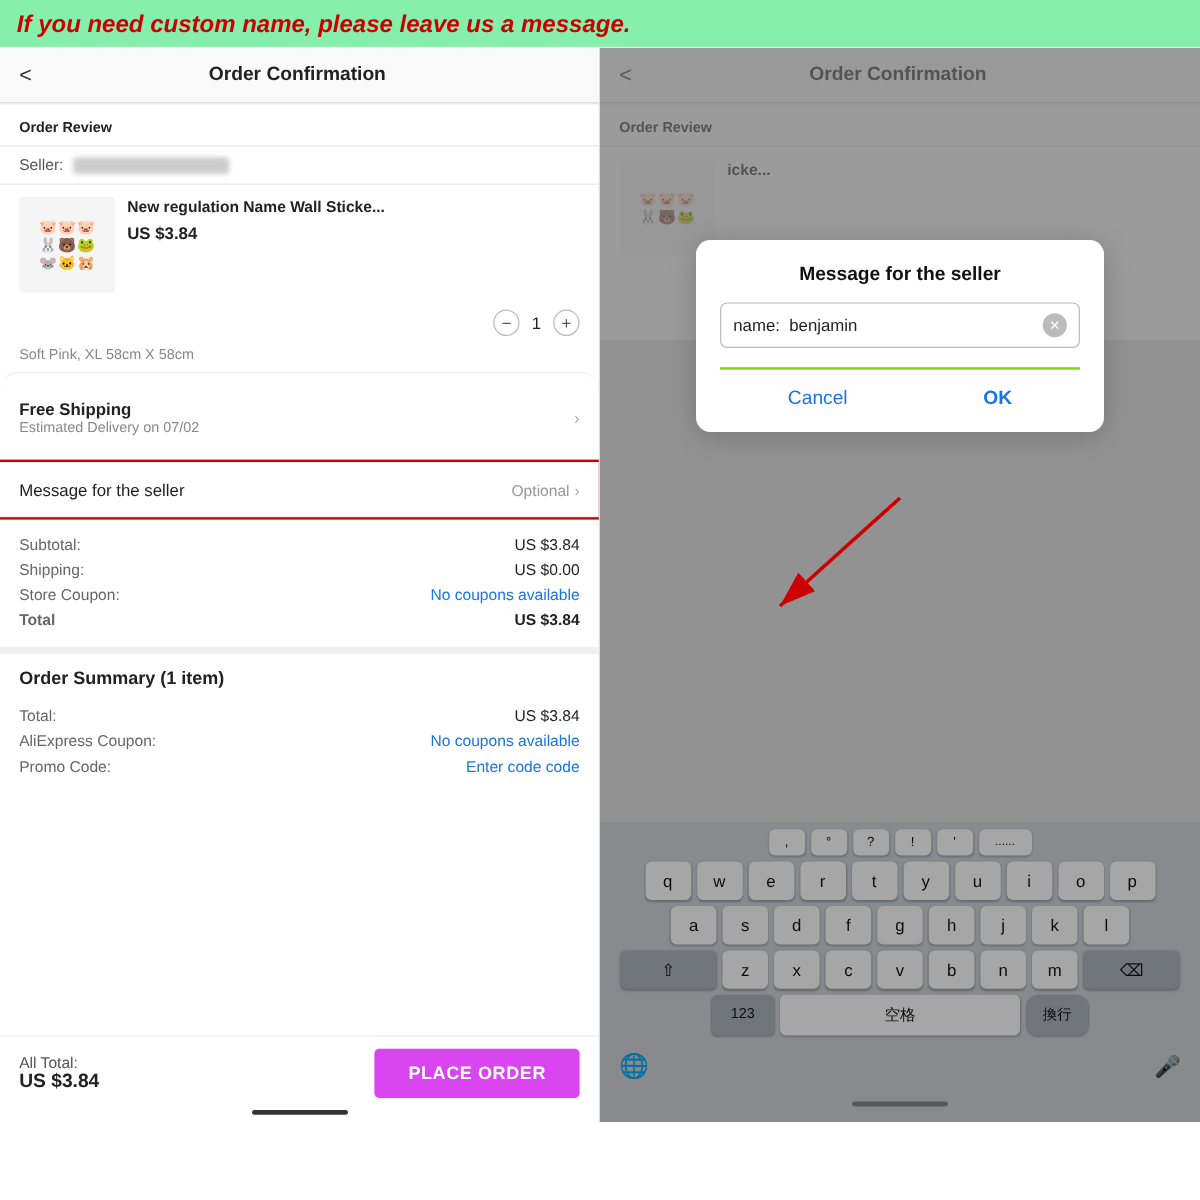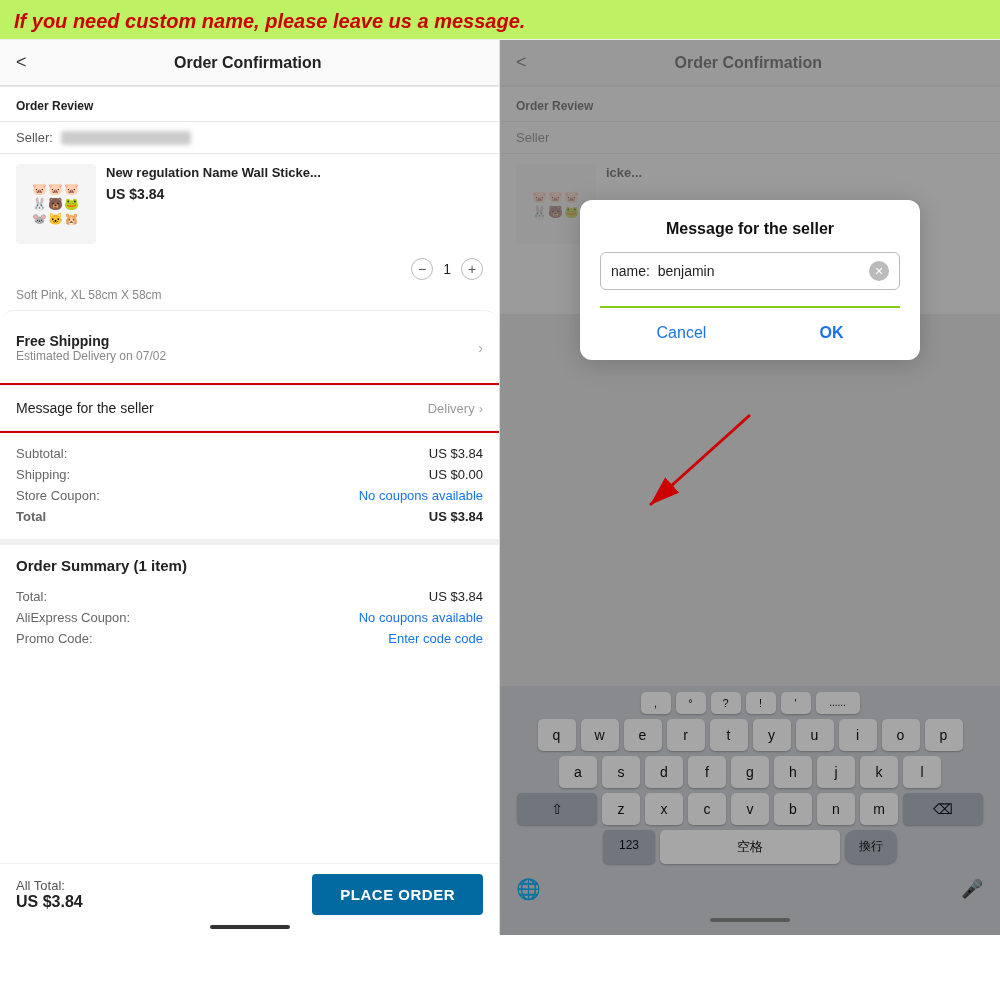--- a/index.html
+++ b/index.html
@@ -1,20 +1,20 @@
 <!DOCTYPE html>
 <html><head>
   <meta charset="utf-8">
   <style>
     * { box-sizing: border-box; margin: 0; padding: 0; }
     body { width: 1000px; height: 1000px; font-family: -apple-system, BlinkMacSystemFont, 'Helvetica Neue', Arial, sans-serif; background: #fff; overflow: hidden; }
 
     
     .top-banner {
-      background: #bef264;
+      background: #86efac;
       padding: 10px 14px 6px;
       border-bottom: 1px solid #eee;
     }
     .top-banner-text {
       color: #cc0000;
       font-size: 20px;
       font-weight: 900;
       font-style: italic;
     }
 
@@ -272,21 +272,21 @@
     .total-label {
       font-size: 13px;
       color: #555;
     }
     .total-value {
       font-size: 16px;
       font-weight: 700;
       color: #222;
     }
     .place-order-btn {
-      background: #0369a1;
+      background: #d946ef;
       color: #fff;
       font-size: 15px;
       font-weight: 700;
       border: none;
       border-radius: 4px;
       padding: 12px 28px;
       cursor: pointer;
       letter-spacing: 0.5px;
     }
 
@@ -410,21 +410,21 @@
       user-select: none;
     }
     .key.dark {
       background: #adb5bd;
       color: #111;
     }
     .key.wide {
       width: 80px;
     }
     .key.space {
-      width: 180px;
+      width: 200px;
       font-size: 13px;
     }
     .key.special {
       font-size: 12px;
     }
     .keyboard-bottom {
       display: flex;
       justify-content: space-between;
       align-items: center;
       padding: 2px 6px;
@@ -545,21 +545,21 @@
       <div class="shipping-info">
         <div class="shipping-title">Free Shipping</div>
         <div class="shipping-sub">Estimated Delivery on 07/02</div>
       </div>
       <span class="chevron-right">›</span>
     </div>
 
     <div class="message-row highlighted">
       <span class="message-row-label">Message for the seller</span>
       <span class="message-row-optional">
-        <span>Delivery</span>
+        <span>Optional</span>
         <span style="color:#aaa;">›</span>
       </span>
     </div>
 
     <div class="pricing-table">
       <div class="pricing-row">
         <span class="pricing-label">Subtotal:</span>
         <span class="pricing-value">US $3.84</span>
       </div>
       <div class="pricing-row">
@@ -611,23 +611,20 @@
       <div class="right-dim">
 
         <div class="panel-header right-panel-header-area">
           <span class="back-arrow">&lt;</span>
           <span class="panel-title">Order Confirmation</span>
         </div>
         <div class="divider"></div>
         <div class="right-bg-content">
           <div class="section-label">Order Review</div>
           <div class="divider"></div>
-          <div class="seller-row">
-            <span class="seller-label">Seller</span>
-          </div>
           <div class="divider"></div>
 
           <div class="product-row">
             <div class="product-image">
               <div class="product-emoji-grid">
                 <span>🐷</span>
                   <span>🐷</span>
                   <span>🐷</span>
                 <span>🐰</span>
                   <span>🐻</span>

